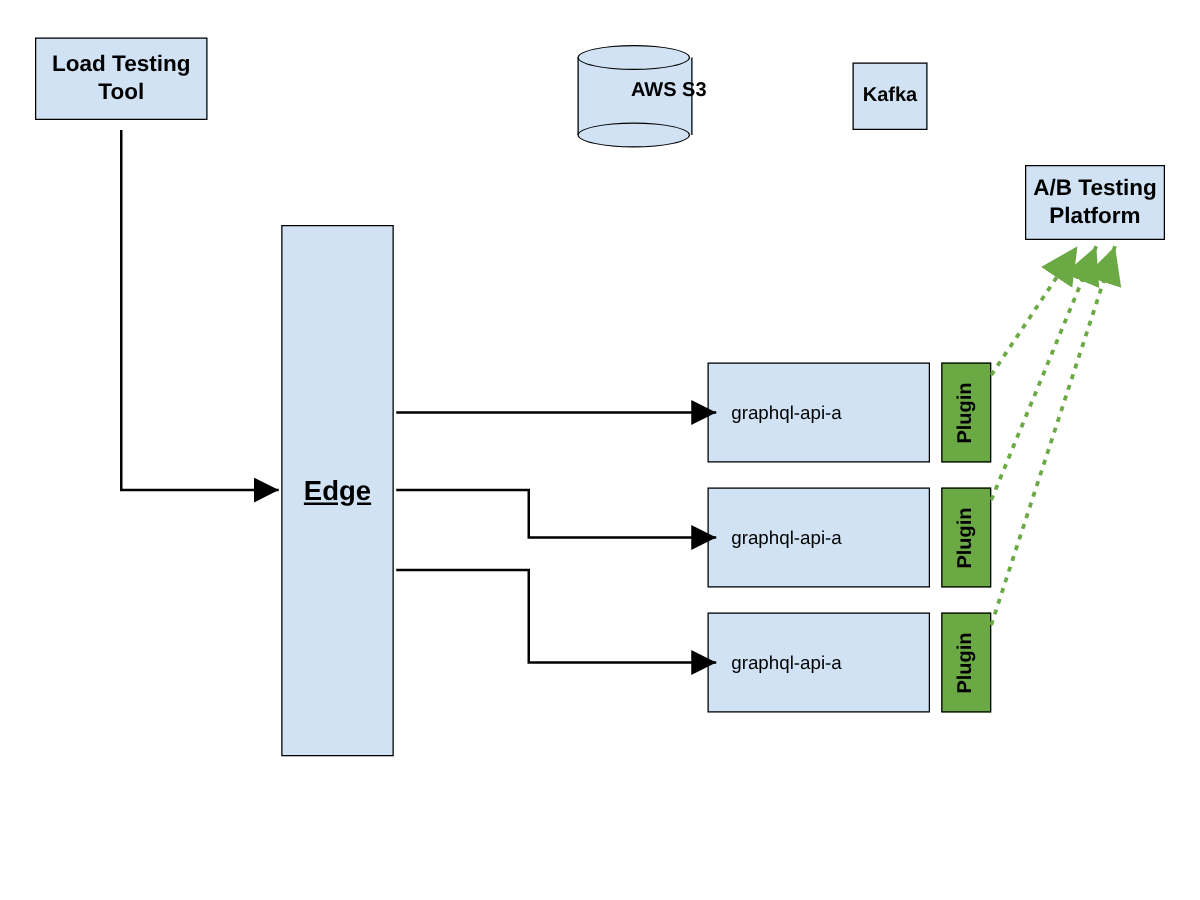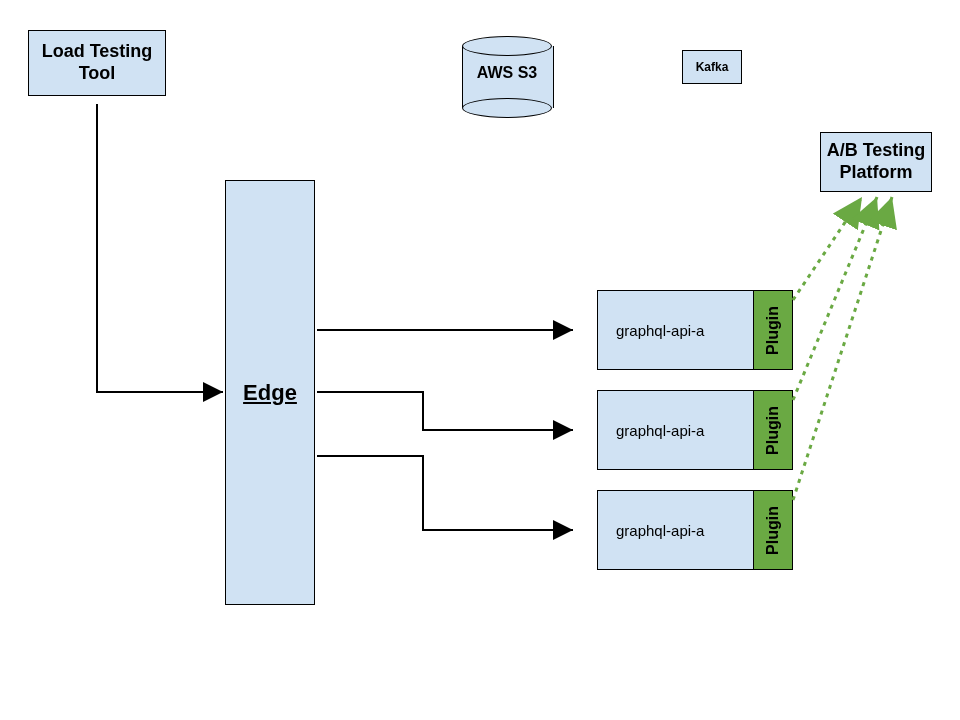--- a/index.html
+++ b/index.html
@@ -25,29 +25,29 @@
   .blue { background: #d0e2f3; }
   .green { background: #6aa943; }
   .plugin-label {
     writing-mode: vertical-rl;
     transform: rotate(180deg);
     font-weight: bold;
     font-size: 16px;
   }
   .load-tool { left: 28px; top: 30px; width: 138px; height: 66px; font-weight: bold; font-size: 18px; line-height: 1.2; }
   .edge { left: 225px; top: 180px; width: 90px; height: 425px; font-weight: bold; font-size: 22px; text-decoration: underline; }
-  .kafka { left: 682px; top: 50px; width: 60px; height: 34px; font-weight: bold; font-size: 12px; }
+  .kafka { left: 682px; top: 50px; width: 60px; height: 54px; font-weight: bold; font-size: 16px; }
   .ab { left: 820px; top: 132px; width: 112px; height: 60px; font-weight: bold; font-size: 18px; line-height: 1.2; }
-  .api-box { left: 597px; width: 178px; height: 80px; justify-content: flex-start; padding-left: 18px; font-size: 15px; }
+  .api-box { left: 566px; width: 178px; height: 80px; justify-content: flex-start; padding-left: 18px; font-size: 15px; }
   .plugin-box { left: 753px; width: 40px; height: 80px; }
   .api1 { top: 290px; } .api2 { top: 390px; } .api3 { top: 490px; }
   .s3-cyl {
     position: absolute;
     left: 462px; top: 36px;
-    width: 90px; height: 82px;
+    width: 90px; height: 82px; padding-left: 28px;
   }
   .s3-body {
     position: absolute;
     left: 0; top: 10px; width: 90px; height: 62px;
     background: #d0e2f3;
     border-left: 1px solid #000;
     border-right: 1px solid #000;
   }
   .s3-top, .s3-bot {
     position: absolute;

